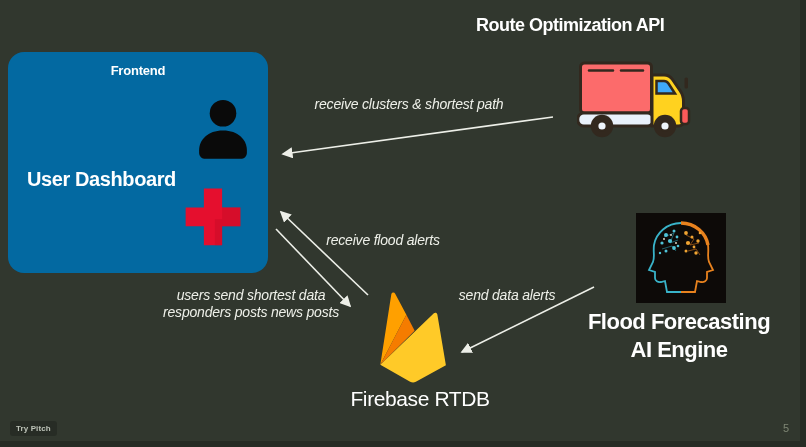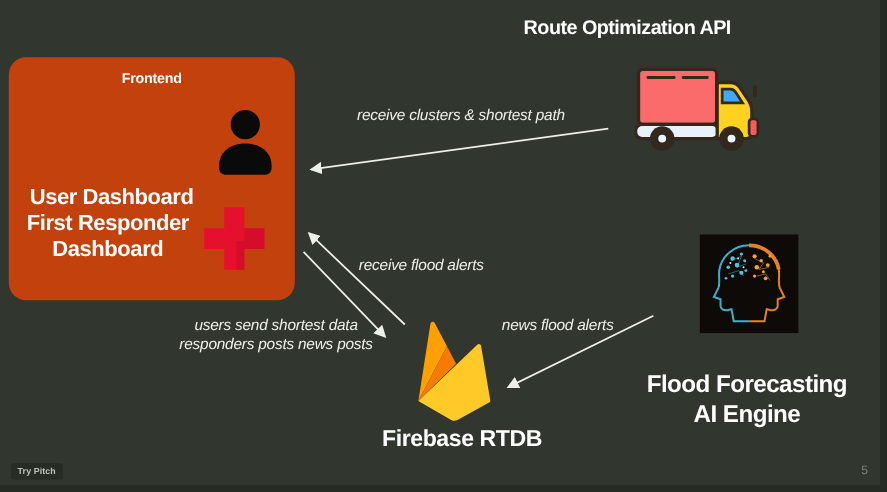--- a/index.html
+++ b/index.html
@@ -6,21 +6,21 @@
   .slide {
     position:relative; width:806px; height:447px; overflow:hidden;
     background:#31372e;
     font-family:"Liberation Sans", sans-serif;
     -webkit-font-smoothing:antialiased;
   }
 
   
   .frontend-box {
     position:absolute; left:8px; top:52px; width:260px; height:221px;
-    background:#c2410c; border-radius:16px;
+    background:#0369a1; border-radius:16px;
   }
   .frontend-title {
     position:absolute; top:11px; left:0; width:100%; text-align:center;
     color:#ffffff; font-weight:bold; font-size:13px; letter-spacing:-0.2px;
   }
   .fe-row1-label {
     position:absolute; left:19px; top:116px; color:#ffffff;
     font-weight:bold; font-size:20px; letter-spacing:-0.4px; white-space:nowrap;
   }
   .fe-row1-icon { position:absolute; left:185px; top:45px; width:60px; height:64px; }
@@ -30,38 +30,38 @@
   }
   .fe-row2-icon { position:absolute; left:176px; top:135px; width:58px; height:60px; }
 
   
   .route-title {
     position:absolute; left:476px; top:15px; width:350px; text-align:left;
     color:#ffffff; font-weight:bold; font-size:18px; letter-spacing:-0.5px;
   }
   .firebase-title {
     position:absolute; left:320px; top:387px; width:200px; text-align:center;
-    color:#ffffff; font-weight:bold; font-size:21px; letter-spacing:-0.4px;
+    color:#ffffff; font-weight:normal; font-size:21px; letter-spacing:-0.4px;
   }
   .ai-title {
     position:absolute; left:579px; top:308px; width:200px; text-align:center;
-    color:#ffffff; font-weight:bold; font-size:22px; line-height:1.25; letter-spacing:-0.5px;margin-top:27px;
+    color:#ffffff; font-weight:bold; font-size:22px; line-height:1.25; letter-spacing:-0.5px;
   }
 
   
   .truck    { position:absolute; left:577px; top:61px;  width:115px; height:78px; }
   .flame    { position:absolute; left:380px; top:291px; width:66px;  height:93px; }
   .brain    { position:absolute; left:636px; top:213px; width:90px;  height:90px; }
 
   
   .edge-label {
     position:absolute; color:#eef0e9; font-style:italic; font-size:14px;
     text-align:center; letter-spacing:-0.2px; line-height:16.5px;
   }
-  .lbl-route      { left:319px; top:96px;  width:200px; }
+  .lbl-route      { left:309px; top:96px;  width:200px; }
   .lbl-recvflood  { left:313px; top:232px; width:140px; }
   .lbl-sendposts  { left:151px; top:287px; width:200px; }
   .lbl-sendflood  { left:427px; top:287px; width:160px; }
 
   
   .arrows { position:absolute; left:0; top:0; width:806px; height:447px; pointer-events:none; }
 
   
   .watermark {
     position:absolute; left:10px; top:421px; background:#272c25; color:#bdc3b8;
@@ -92,24 +92,20 @@
 
   <div class="frontend-box">
     <div class="frontend-title">Frontend</div>
 
     <div class="fe-row1-label">User Dashboard</div>
     <svg class="fe-row1-icon" viewBox="0 0 24 26">
       <circle cx="12" cy="6.6" r="5.4" fill="#0a0a0a"></circle>
       <path d="M12,13.6 C5.8,13.6 2.3,17.4 2.3,21.6 L2.3,22.6 C2.3,24.1 3.4,25.1 4.9,25.1 L19.1,25.1 C20.6,25.1 21.7,24.1 21.7,22.6 L21.7,21.6 C21.7,17.4 18.2,13.6 12,13.6 Z" fill="#0a0a0a"></path>
     </svg>
 
-    <div class="fe-row2-label">
-      <div>First Responder</div>
-      <div>Dashboard</div>
-    </div>
     <svg class="fe-row2-icon" viewBox="0 0 24 25">
       <path d="M8.2,0.6 h7.6 v7.9 h7.6 v7.9 h-7.6 v7.9 h-7.6 v-7.9 h-7.6 v-7.9 h7.6 z" fill="#e50f2e"></path>
       <path d="M15.8,8.5 h7.6 v7.9 h-7.6 v7.9 h-3 v-10.9 h3 z" fill="#c40a26" opacity="0.45"></path>
     </svg>
   </div>
 
   <div class="route-title">Route Optimization API</div>
   <svg class="truck" viewBox="0 0 115 78">
     <rect x="3.5" y="2" width="71" height="50" rx="4" fill="#fc6b6b" stroke="#32281e" stroke-width="3"></rect>
     <path d="M12,9.5 H36 M44,9.5 H66" stroke="#32281e" stroke-width="2.6" stroke-linecap="round"></path>
@@ -169,19 +165,19 @@
     <div>Flood Forecasting</div>
     <div>AI Engine</div>
   </div>
 
   <div class="edge-label lbl-route">receive clusters &amp; shortest path</div>
   <div class="edge-label lbl-recvflood">receive flood alerts</div>
   <div class="edge-label lbl-sendposts">
     <div>users send shortest data</div>
     <div>responders posts news posts</div>
   </div>
-  <div class="edge-label lbl-sendflood">news flood alerts</div>
+  <div class="edge-label lbl-sendflood">send data alerts</div>
 
   <div class="strip-right"></div>
   <div class="strip-bottom"></div>
   <div class="watermark">Try Pitch</div>
   <div class="page-number">5</div>
 </div>
 
 </body></html>

